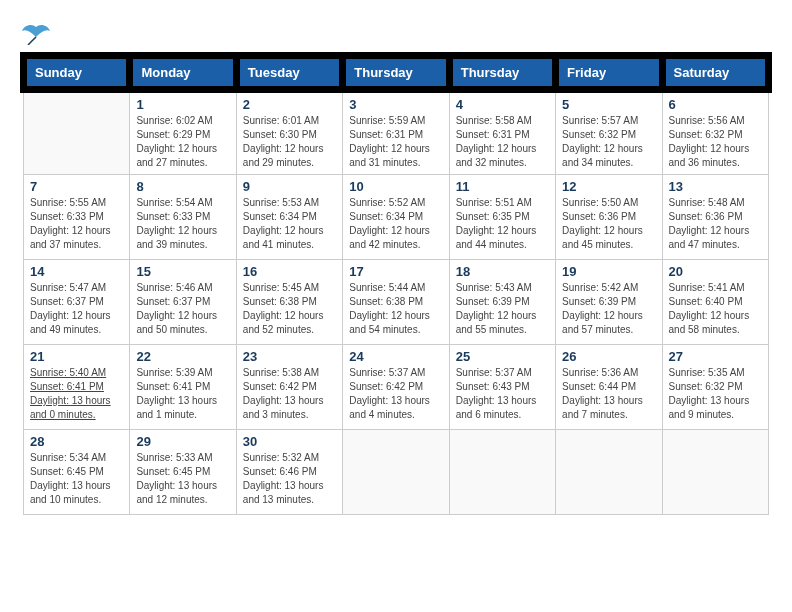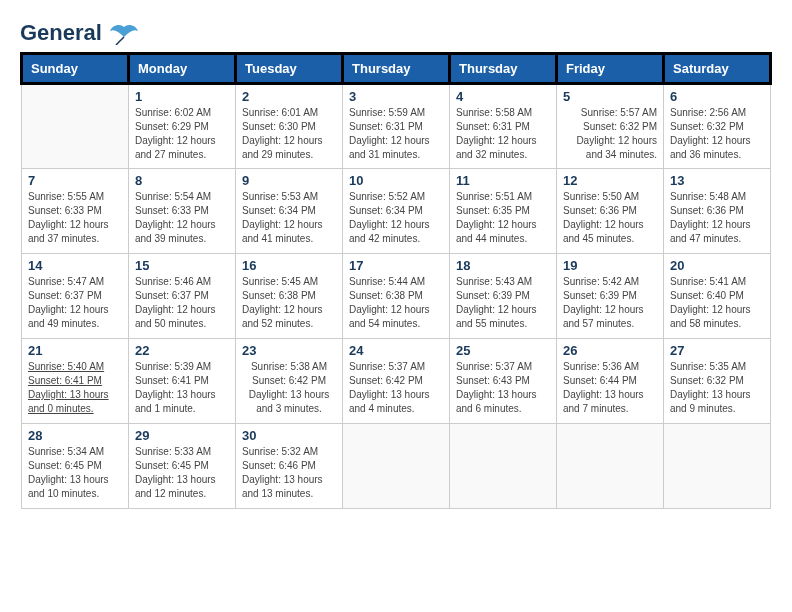--- a/index.html
+++ b/index.html
@@ -37,21 +37,21 @@
       width: 100%;
       border-collapse: collapse;
     }
     .calendar th {
       background: #1a5fa8;
       color: #fff;
       font-size: 13px;
       font-weight: bold;
       padding: 6px 8px;
       text-align: left;
-      border: 3px solid #000000;
+      border: 7px solid #000000;
     }
     .calendar td {
       border: 1px solid #ccc;
       vertical-align: top;
       padding: 4px 6px;
       width: calc(100% / 7);
       min-height: 80px;
       background: #fff;
       font-size: 10.5px;
       color: #333;
@@ -75,21 +75,20 @@
       height: 85px;
     }
   </style>
 </head>
 <body>
 
 <div class="header">
   <div class="logo">
     <div style="display:flex;align-items:center;">
       <div style="font-size:22px;font-weight:bold;color:#1a3a5c;">
-        <span style="color:#1a3a5c;">General</span>
         <svg width="28" height="22" viewBox="0 0 28 22" style="display:inline-block;vertical-align:middle;margin-left:2px;">
           <path d="M14 4 C10 0, 2 2, 0 8 C4 6, 8 8, 14 14 C20 8, 24 6, 28 8 C26 2, 18 0, 14 4Z" fill="#4a9fd4"></path>
           <path d="M14 14 C14 14, 8 20, 6 22" stroke="#1a3a5c" stroke-width="1.5" fill="none"></path>
         </svg>
       </div>
     </div>
     <div style="font-size:22px;font-weight:bold;color:#4a9fd4;margin-top:-4px;"></div>
   </div>
   <div class="title-block">
     <div class="main-title"></div>
@@ -135,28 +134,28 @@
         </td>
         <td>
           <span class="day-number">4</span>
           <div class="day-info" style="white-space: pre-line;">Sunrise: 5:58 AM
 Sunset: 6:31 PM
 Daylight: 12 hours
 and 32 minutes.</div>
         </td>
         <td>
           <span class="day-number">5</span>
-          <div class="day-info" style="white-space: pre-line; text-align: right;">Sunrise: 5:57 AM
+          <div class="day-info" style="white-space: pre-line;">Sunrise: 5:57 AM
 Sunset: 6:32 PM
 Daylight: 12 hours
 and 34 minutes.</div>
         </td>
         <td>
           <span class="day-number">6</span>
-          <div class="day-info" style="white-space: pre-line;">Sunrise: 2:56 AM
+          <div class="day-info" style="white-space: pre-line;">Sunrise: 5:56 AM
 Sunset: 6:32 PM
 Daylight: 12 hours
 and 36 minutes.</div>
         </td>
       </tr>
       <tr class="week-row">
         <td>
           <span class="day-number">7</span>
           <div class="day-info" style="white-space: pre-line;">Sunrise: 5:55 AM
 Sunset: 6:33 PM
@@ -267,21 +266,21 @@
         </td>
         <td>
           <span class="day-number">22</span>
           <div class="day-info" style="white-space: pre-line;">Sunrise: 5:39 AM
 Sunset: 6:41 PM
 Daylight: 13 hours
 and 1 minute.</div>
         </td>
         <td>
           <span class="day-number">23</span>
-          <div class="day-info" style="white-space: pre-line; text-align: center;">Sunrise: 5:38 AM
+          <div class="day-info" style="white-space: pre-line;">Sunrise: 5:38 AM
 Sunset: 6:42 PM
 Daylight: 13 hours
 and 3 minutes.</div>
         </td>
         <td>
           <span class="day-number">24</span>
           <div class="day-info" style="white-space: pre-line;">Sunrise: 5:37 AM
 Sunset: 6:42 PM
 Daylight: 13 hours
 and 4 minutes.</div>

